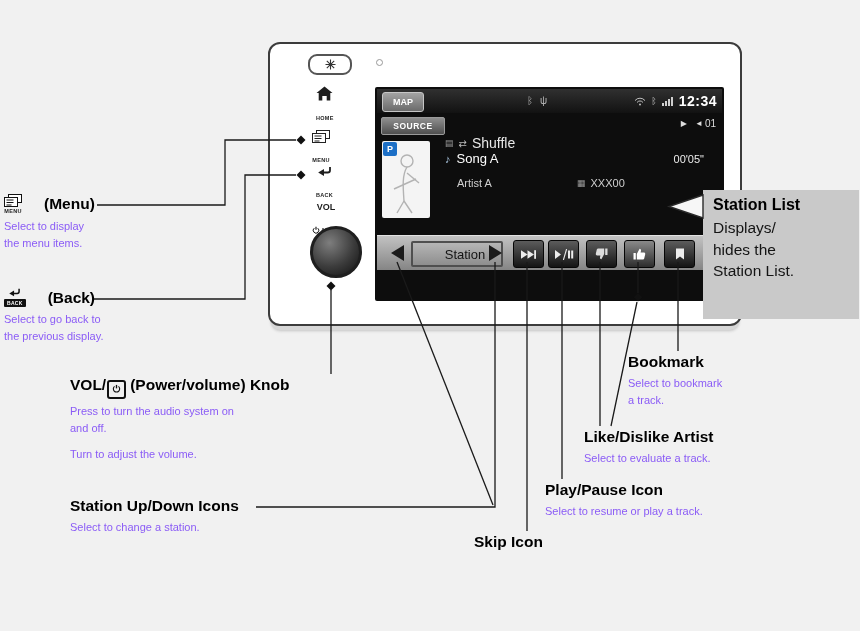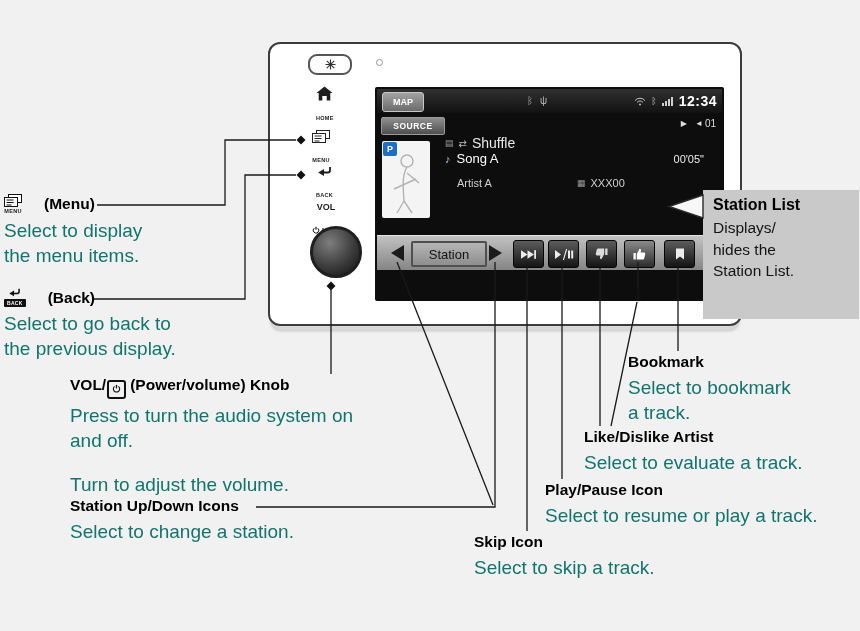--- a/index.html
+++ b/index.html
@@ -58,33 +58,33 @@
   .code{position:absolute;left:202px;top:90px;display:flex;align-items:center;gap:5px;color:#cfcfcf;font-size:11px;}
   .grid-glyph{color:#9a9a9a;font-size:9px;line-height:11px;}
 
   .bbar{position:absolute;left:2px;top:148px;width:345px;height:34px;border-top:1px solid #e2e2e2;
         background:linear-gradient(#c2c2c2,#858585);}
   .tri-left{position:absolute;left:14px;top:9px;width:0;height:0;border-top:8px solid transparent;
             border-bottom:8px solid transparent;border-right:13px solid #1b1b1b;}
   .tri-right{position:absolute;left:112px;top:9px;width:0;height:0;border-top:8px solid transparent;
              border-bottom:8px solid transparent;border-left:13px solid #1b1b1b;}
   .station-box{position:absolute;left:34px;top:5px;width:72px;height:22px;border:2px solid #4f4f4f;border-radius:2px;
-               display:flex;align-items:center;justify-content:center;font-size:13px;color:#141414;}
+               display:flex;align-items:center;justify-content:center;font-size:13px;color:#141414;padding-left:16px;}
   .ctl{position:absolute;top:4px;width:29px;height:26px;border-radius:3px;border:1px solid #060606;
        background:linear-gradient(#5c5c5c,#141414);display:flex;align-items:center;justify-content:center;}
   .ctl-skip{left:136px;}.ctl-pp{left:171px;}.ctl-dislike{left:209px;}
   .ctl-like{left:247px;background:linear-gradient(#8a8a8a,#2d2d2d);}
   .ctl-bm{left:287px;}
   .flip{transform:rotate(180deg);}
 
   
   .co{position:absolute;z-index:45;}
   .co-title{font-size:15.5px;font-weight:bold;color:#000;display:flex;align-items:center;gap:22px;}
   .co-title-inline{font-size:15.5px;font-weight:bold;color:#000;}
-  .co-body{font-size:19px;color:#0f766e;line-height:25px;white-space:pre-line;margin-top:4px;}
+  .co-body{font-size:11px;color:#8b5cf6;line-height:17px;white-space:pre-line;margin-top:4px;}
   .co-menu{left:4px;top:194px;}
   .co-back{left:4px;top:288px;}
   .co-vol{left:70px;top:376px;}
   .co-station{left:70px;top:497px;}
   .co-skip{left:474px;top:533px;}
   .co-pp{left:545px;top:481px;}
   .co-ld{left:584px;top:428px;}
   .co-bm{left:628px;top:353px;}
   .glyph-box{display:inline-flex;flex-direction:column;align-items:center;gap:1px;}
   .back-strip{background:#111;color:#fff;font-size:5px;font-weight:bold;padding:1px 3px;border-radius:1px;letter-spacing:.3px;}
@@ -318,31 +318,30 @@
 
   <div class="co co-vol">
     <div class="co-title-inline">
       <span>VOL/</span><span class="pwr-box"><svg width="9" height="9" viewBox="0 0 12 12">
             <path d="M6 1.2v4.6" stroke="#111" stroke-width="1.8"></path>
             <path d="M3.4 3.2a4.2 4.2 0 1 0 5.2 0" fill="none" stroke="#111" stroke-width="1.5"></path>
           </svg></span><span>(Power/volume) Knob</span>
     </div>
     <div class="co-body">Press to turn the audio system on
 and off.</div>
-    <div class="co-body" style="margin-top:19px;">Turn to adjust the volume.</div>
+    <div class="co-body" style="margin-top:9px;">Turn to adjust the volume.</div>
   </div>
 
   <div class="co co-station">
     <div class="co-title">Station Up/Down Icons</div>
     <div class="co-body">Select to change a station.</div>
   </div>
 
   <div class="co co-skip">
     <div class="co-title">Skip Icon</div>
-    <div class="co-body">Select to skip a track.</div>
   </div>
 
   <div class="co co-pp">
     <div class="co-title">Play/Pause Icon</div>
     <div class="co-body">Select to resume or play a track.</div>
   </div>
 
   <div class="co co-ld">
     <div class="co-title">Like/Dislike Artist</div>
     <div class="co-body">Select to evaluate a track.</div>

